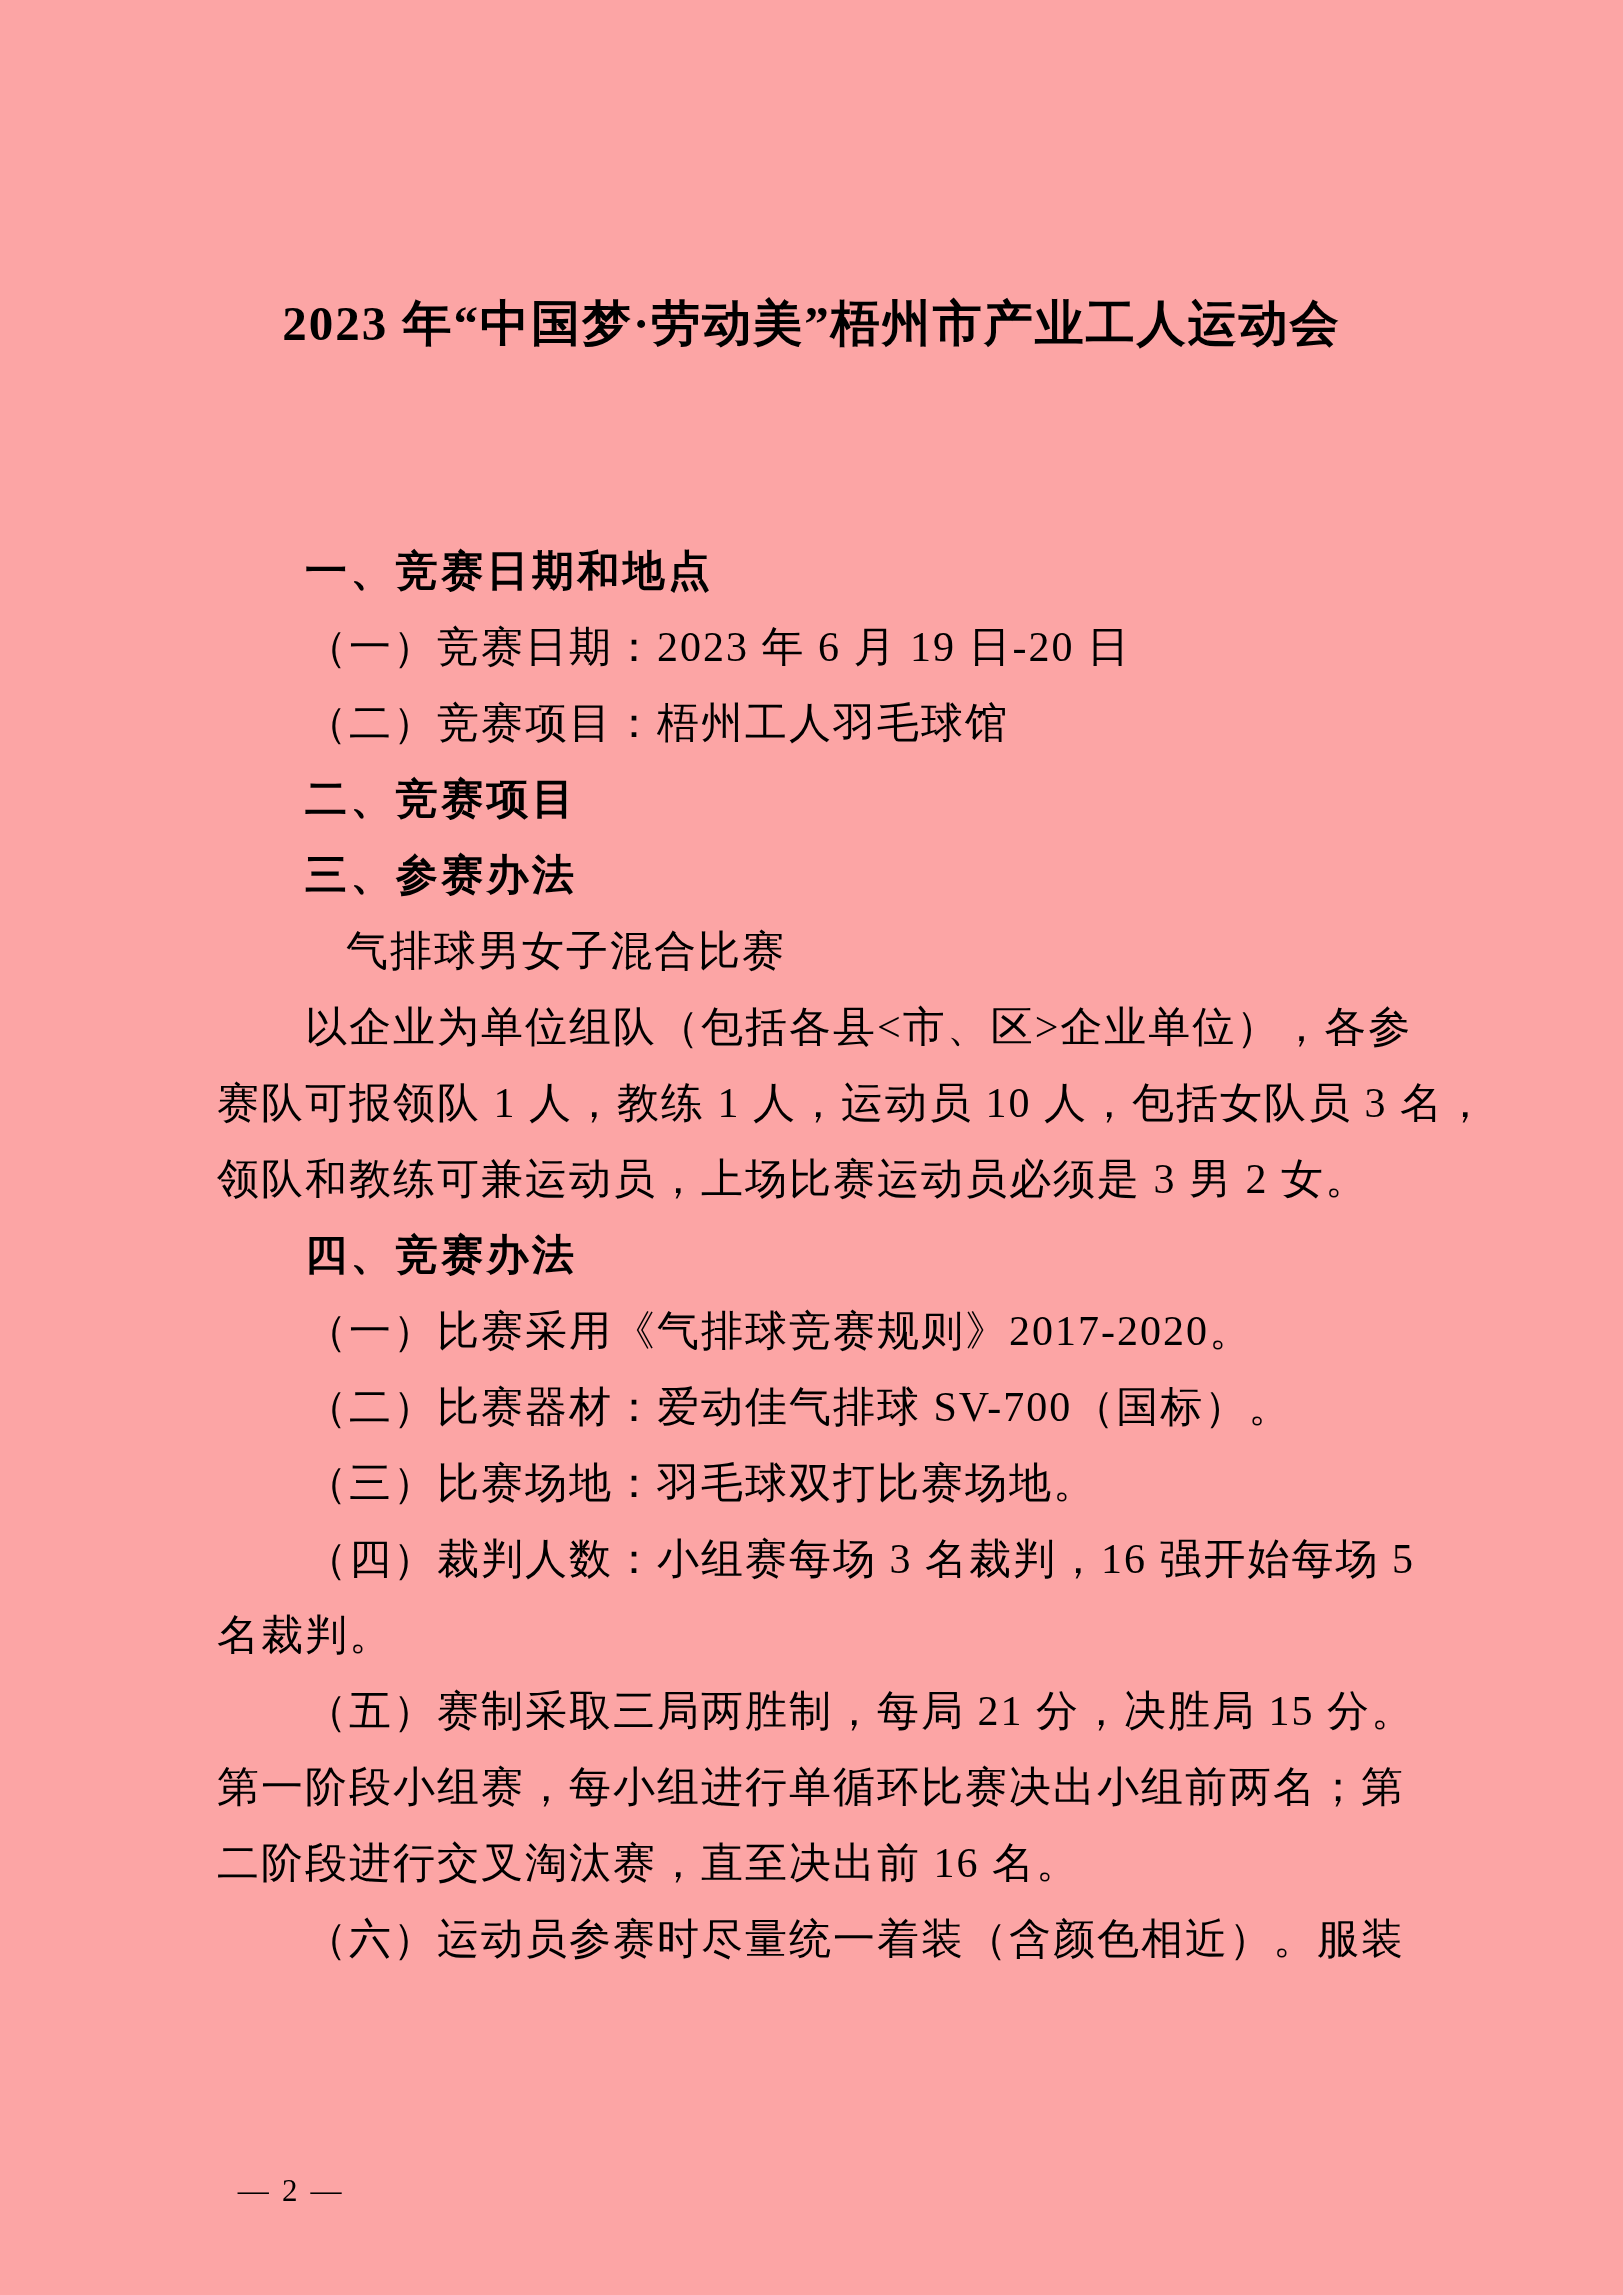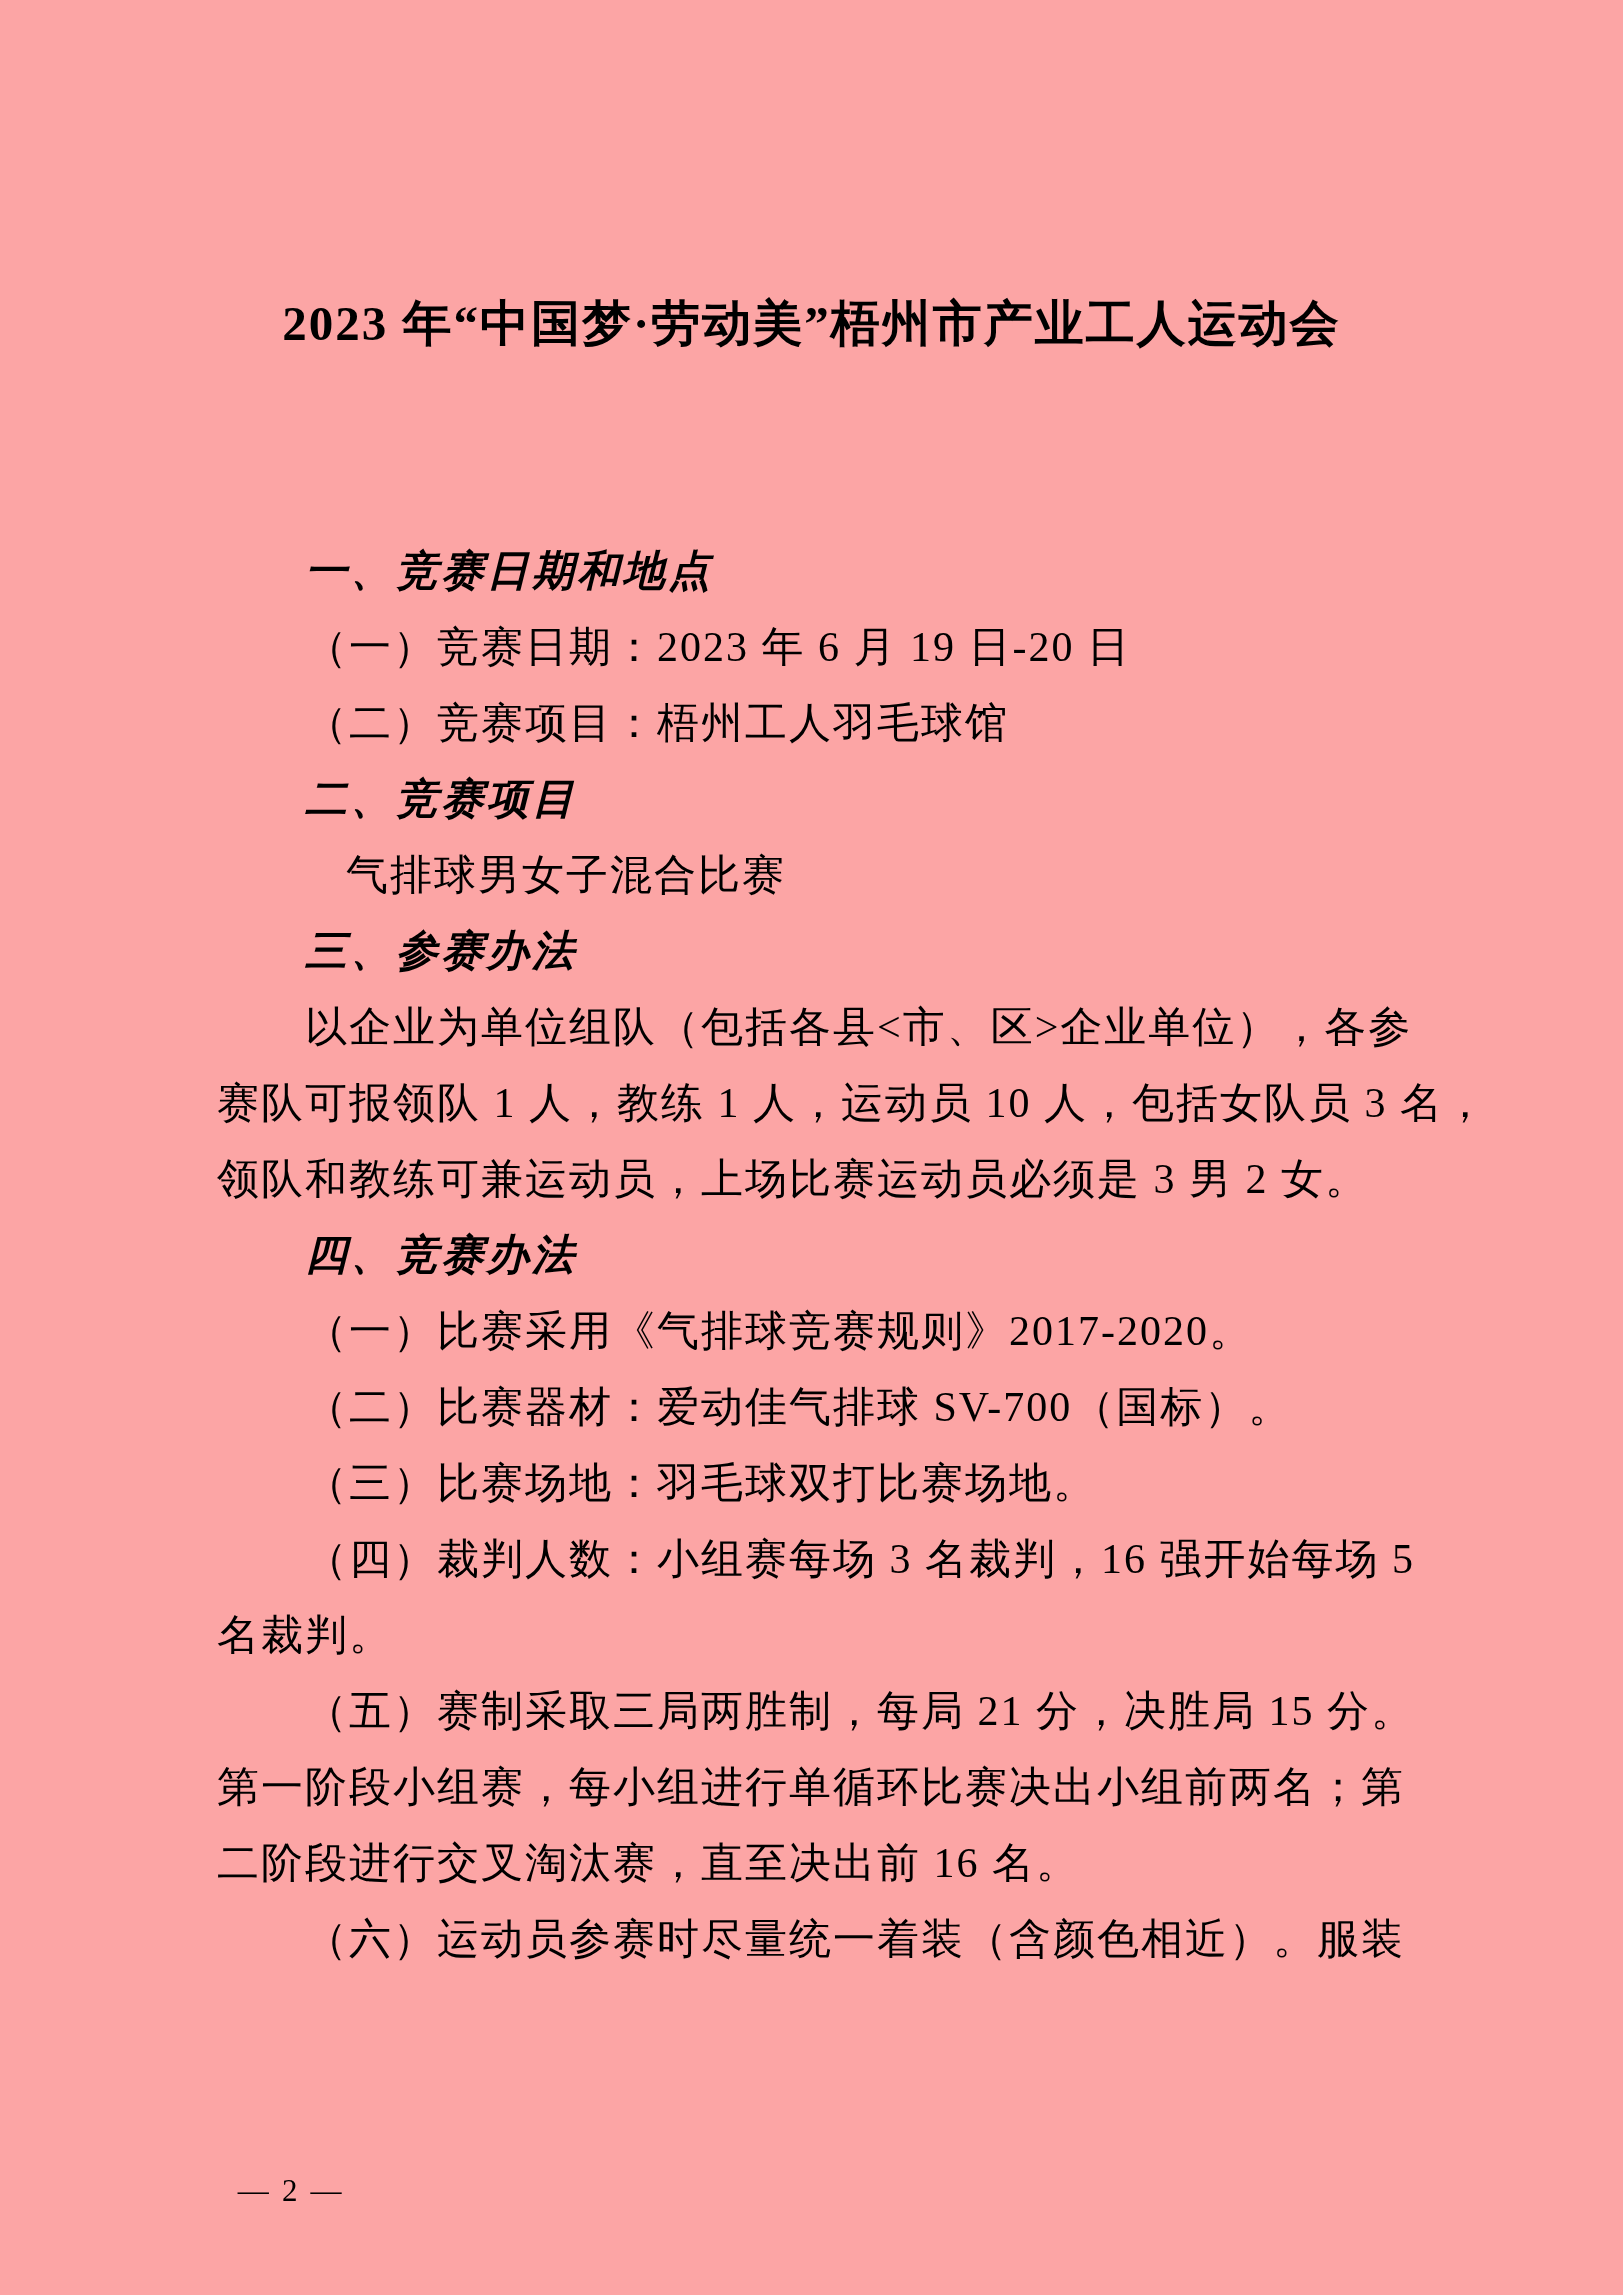--- a/index.html
+++ b/index.html
@@ -27,21 +27,20 @@
     position: absolute; top: 533px; left: 217px; width: 1190px;
     font-size: 42px;
     letter-spacing: 2px;
   }
   .ln { height: 76px; line-height: 76px; white-space: pre; overflow: visible; }
   .ln.heading {
     font-family: "DejaVu Sans", "Liberation Sans", sans-serif;
     font-weight: 700;
     letter-spacing: 3.4px;
     padding-left: 88px; 
-    font-style: italic;
   }
   .ln.first { padding-left: 88px; } 
   .ln.item  { padding-left: 129px; } 
   .ln.cont  { padding-left: 0; }
   
   .footer {
     position: absolute; top: 2126px; left: 196px;
     font-size: 31px; line-height: 43px;
     letter-spacing: 2.7px; white-space: pre;
   }
@@ -54,22 +53,22 @@
   <div class="title">
     <div class="tline">2023 年“中国梦·劳动美”梧州市产业工人运动会</div>
   </div>
 
   <div class="bodycol" id="body-lines">
 
   <div class="ln heading">一、竞赛日期和地点</div>
       <div class="ln first">（一）竞赛日期：2023 年 6 月 19 日-20 日</div>
       <div class="ln first">（二）竞赛项目：梧州工人羽毛球馆</div>
       <div class="ln heading">二、竞赛项目</div>
+      <div class="ln heading">三、参赛办法</div>
       <div class="ln item">气排球男女子混合比赛</div>
-      <div class="ln heading">三、参赛办法</div>
       <div class="ln first">以企业为单位组队（包括各县&lt;市、区&gt;企业单位），各参</div>
       <div class="ln cont">赛队可报领队 1 人，教练 1 人，运动员 10 人，包括女队员 3 名，</div>
       <div class="ln cont">领队和教练可兼运动员，上场比赛运动员必须是 3 男 2 女。</div>
       <div class="ln heading">四、竞赛办法</div>
       <div class="ln first">（一）比赛采用《气排球竞赛规则》2017-2020。</div>
       <div class="ln first">（二）比赛器材：爱动佳气排球 SV-700（国标）。</div>
       <div class="ln first">（三）比赛场地：羽毛球双打比赛场地。</div>
       <div class="ln first">（四）裁判人数：小组赛每场 3 名裁判，16 强开始每场 5</div>
       <div class="ln cont">名裁判。</div>
       <div class="ln first">（五）赛制采取三局两胜制，每局 21 分，决胜局 15 分。</div>

